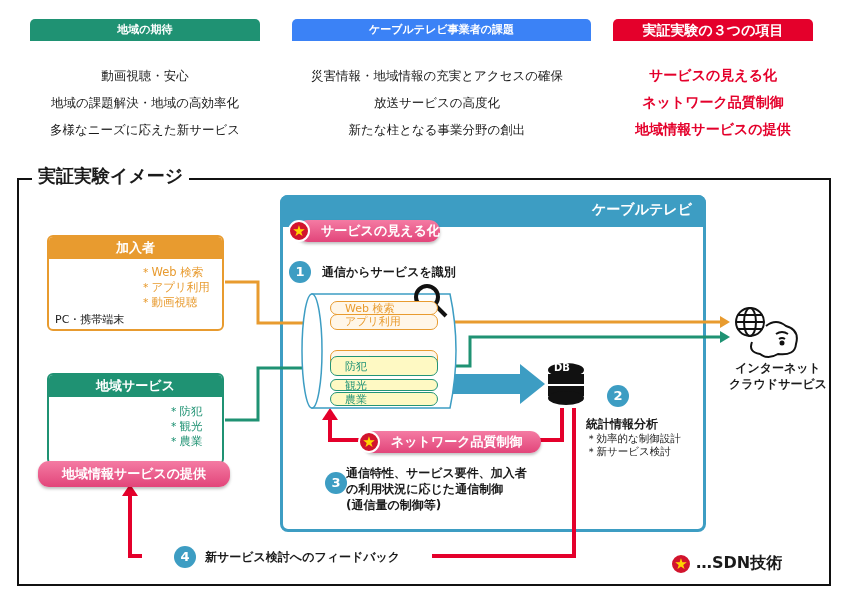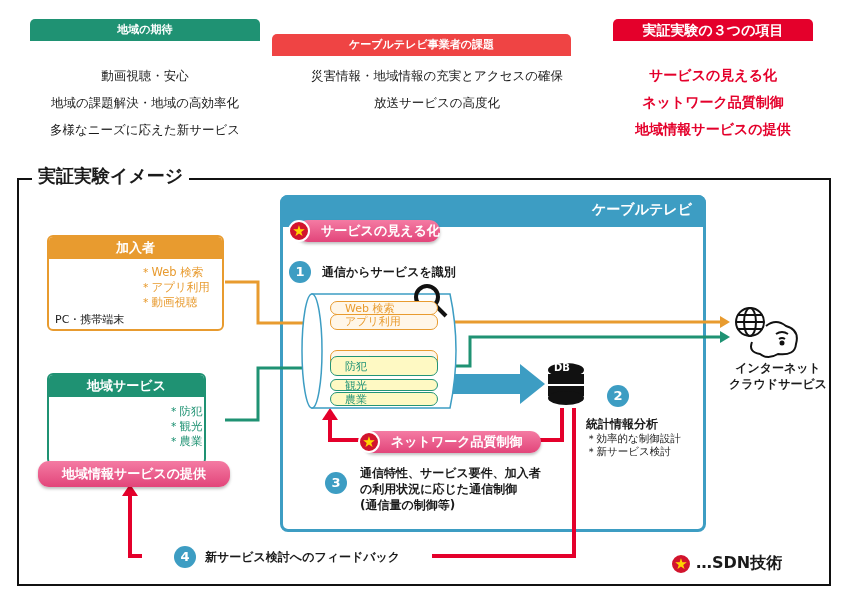--- a/index.html
+++ b/index.html
@@ -33,31 +33,32 @@
   .bold { font-weight:bold; }
   .tube-band { position:absolute; left:330px; width:108px; border-radius:7px; font-size:11px;
                box-sizing:border-box; padding-left:14px; line-height:14px; }
   .tube-band.o { border:1px solid #e89b2f; background:#fff6e8; color:#e89b2f; }
   .tube-band.g { border:1px solid #239477; background:#fef9c3; color:#239477; }
 </style>
 </head>
 <body>
 
 <div class="hdr" style="left:30px;width:230px;background:#1f9273;">地域の期待</div>
-<div class="hdr" style="left:272px;width:299px;background:#ef4444;margin-top:15px;">ケーブルテレビ事業者の課題</div>
+<div class="hdr" style="left:292px;width:299px;background:#3b82f6;">ケーブルテレビ事業者の課題</div>
 <div class="hdr" style="left:613px;width:200px;background:#e4002b;font-size:14px;">実証実験の３つの項目</div>
 
 <div class="hlist" style="left:30px;width:230px;">
   <div>動画視聴・安心</div>
   <div>地域の課題解決・地域の高効率化</div>
   <div>多様なニーズに応えた新サービス</div>
 </div>
 <div class="hlist" style="left:277px;width:320px;">
   <div>災害情報・地域情報の充実とアクセスの確保</div>
   <div>放送サービスの高度化</div>
+  <div>新たな柱となる事業分野の創出</div>
 </div>
 <div class="hlist red" style="left:613px;width:200px;">
   <div>サービスの見える化</div>
   <div>ネットワーク品質制御</div>
   <div>地域情報サービスの提供</div>
 </div>
 
 <div class="frame"></div>
 <div class="frame-title">実証実験イメージ</div>
 
@@ -144,21 +145,21 @@
 <div class="box" style="left:47px;top:235px;width:177px;height:96px;border:2px solid #e89b2f;background:#fff;">
   <div class="box-hdr" style="background:#e89b2f;border-radius:4px 4px 0 0;height:22px;line-height:22px;">加入者</div>
 </div>
 <div class="abs small" style="left:55px;top:312px;font-size:11px;">PC・携帯端末</div>
 <div class="abs small" style="left:140px;top:265px;color:#e89b2f;">
   <div>＊Web 検索</div>
   <div>＊アプリ利用</div>
   <div>＊動画視聴</div>
 </div>
 
-<div class="box" style="left:47px;top:373px;width:159px;height:92px;border:2px solid #1f9273;background:#fff;">
+<div class="box" style="left:47px;top:373px;width:177px;height:92px;border:2px solid #1f9273;background:#fff;">
   <div class="box-hdr" style="background:#1f9273;border-radius:4px 4px 0 0;height:22px;line-height:22px;">地域サービス</div>
 </div>
 <div class="abs small" style="left:168px;top:404px;color:#1f9273;">
   <div>＊防犯</div>
   <div>＊観光</div>
   <div>＊農業</div>
 </div>
 <div class="pill" style="left:38px;top:461px;width:192px;height:26px;line-height:26px;text-align:center;">地域情報サービスの提供</div>
 
 <div class="pill" style="left:297px;top:220px;width:143px;padding-left:24px;box-sizing:border-box;">サービスの見える化</div>
@@ -180,21 +181,21 @@
 <div class="abs bold" style="left:586px;top:416px;font-size:12px;">統計情報分析</div>
 <div class="abs small" style="left:586px;top:432px;font-size:10.5px;line-height:13px;">
   <div>＊効率的な制御設計</div>
   <div>＊新サービス検討</div>
 </div>
 
 <div class="pill" style="left:363px;top:431px;width:178px;padding-left:28px;box-sizing:border-box;">ネットワーク品質制御</div>
 <div class="star" style="left:358px;top:431px;">★</div>
 
 <div class="num" style="left:325px;top:472px;">3</div>
-<div class="abs bold" style="left:360px;top:465px;font-size:12px;line-height:16px;">
+<div class="abs bold" style="left:346px;top:465px;font-size:12px;line-height:16px;">
   <div>通信特性、サービス要件、加入者</div>
   <div>の利用状況に応じた通信制御</div>
   <div>(通信量の制御等)</div>
 </div>
 
 <div class="abs" style="left:142px;top:546px;width:290px;height:22px;background:#fff;"></div>
 <div class="num" style="left:174px;top:546px;">4</div>
 <div class="abs bold" style="left:205px;top:549px;font-size:12px;">新サービス検討へのフィードバック</div>
 
 <div class="abs bold" style="left:728px;top:360px;font-size:12px;line-height:16px;text-align:center;width:100px;">

